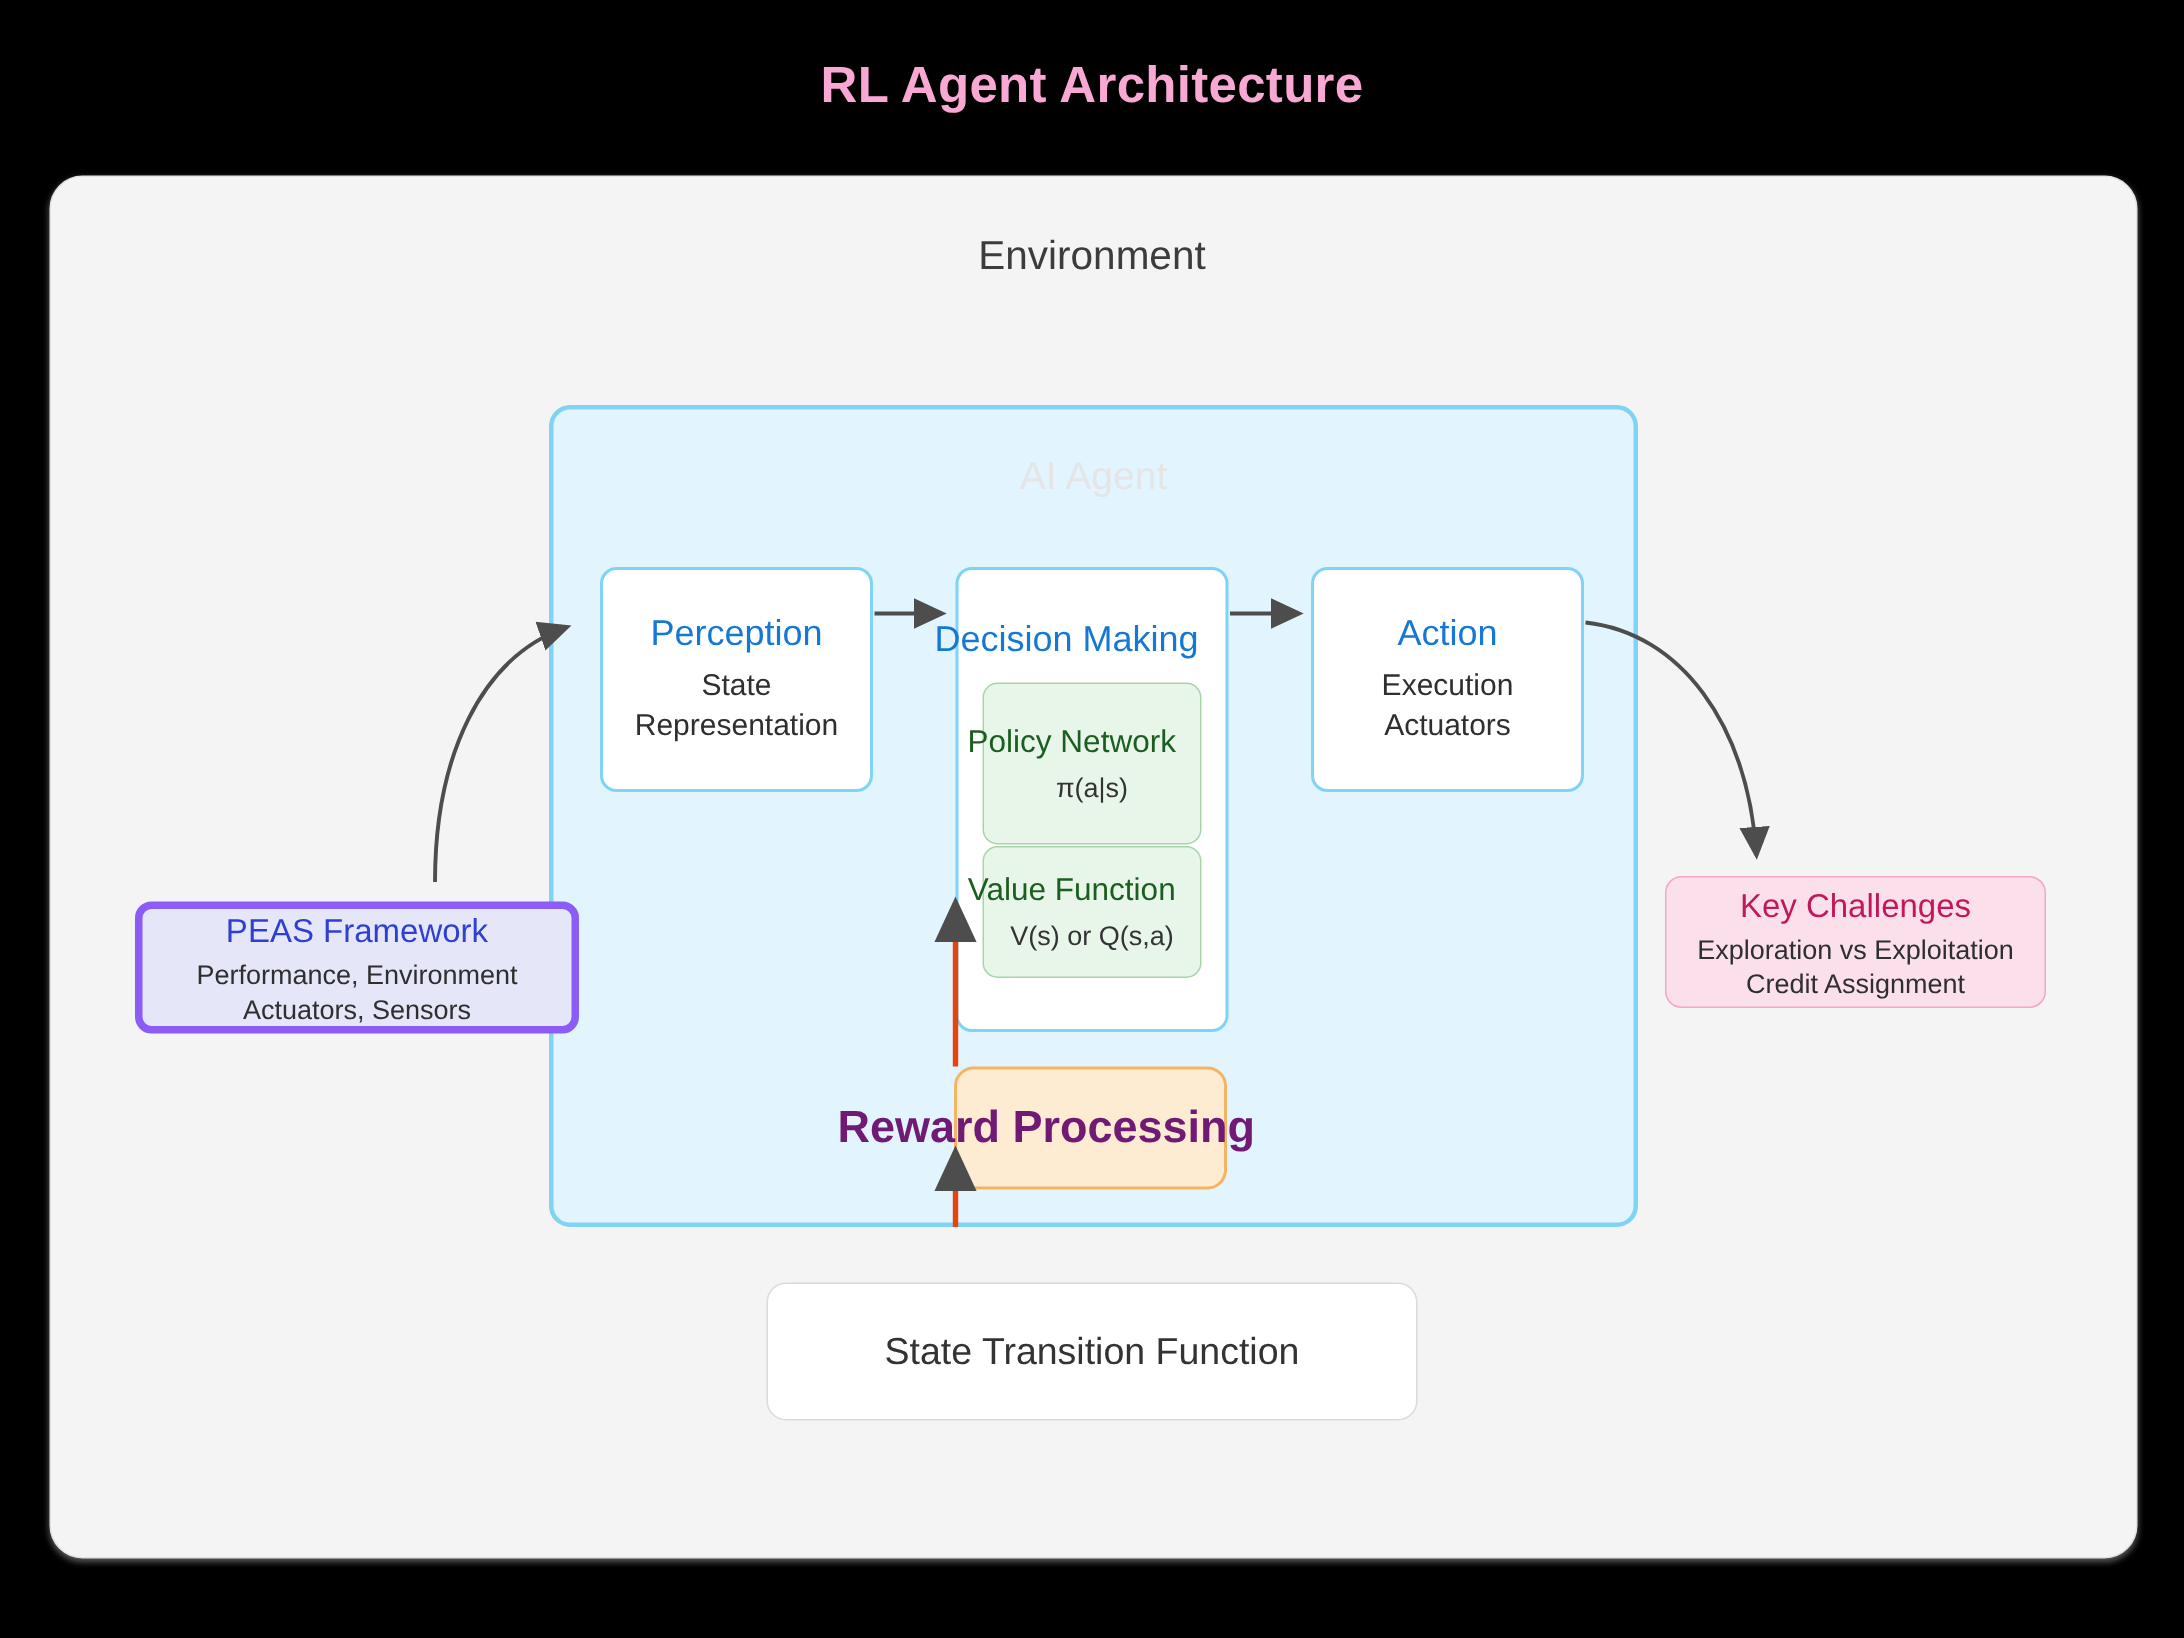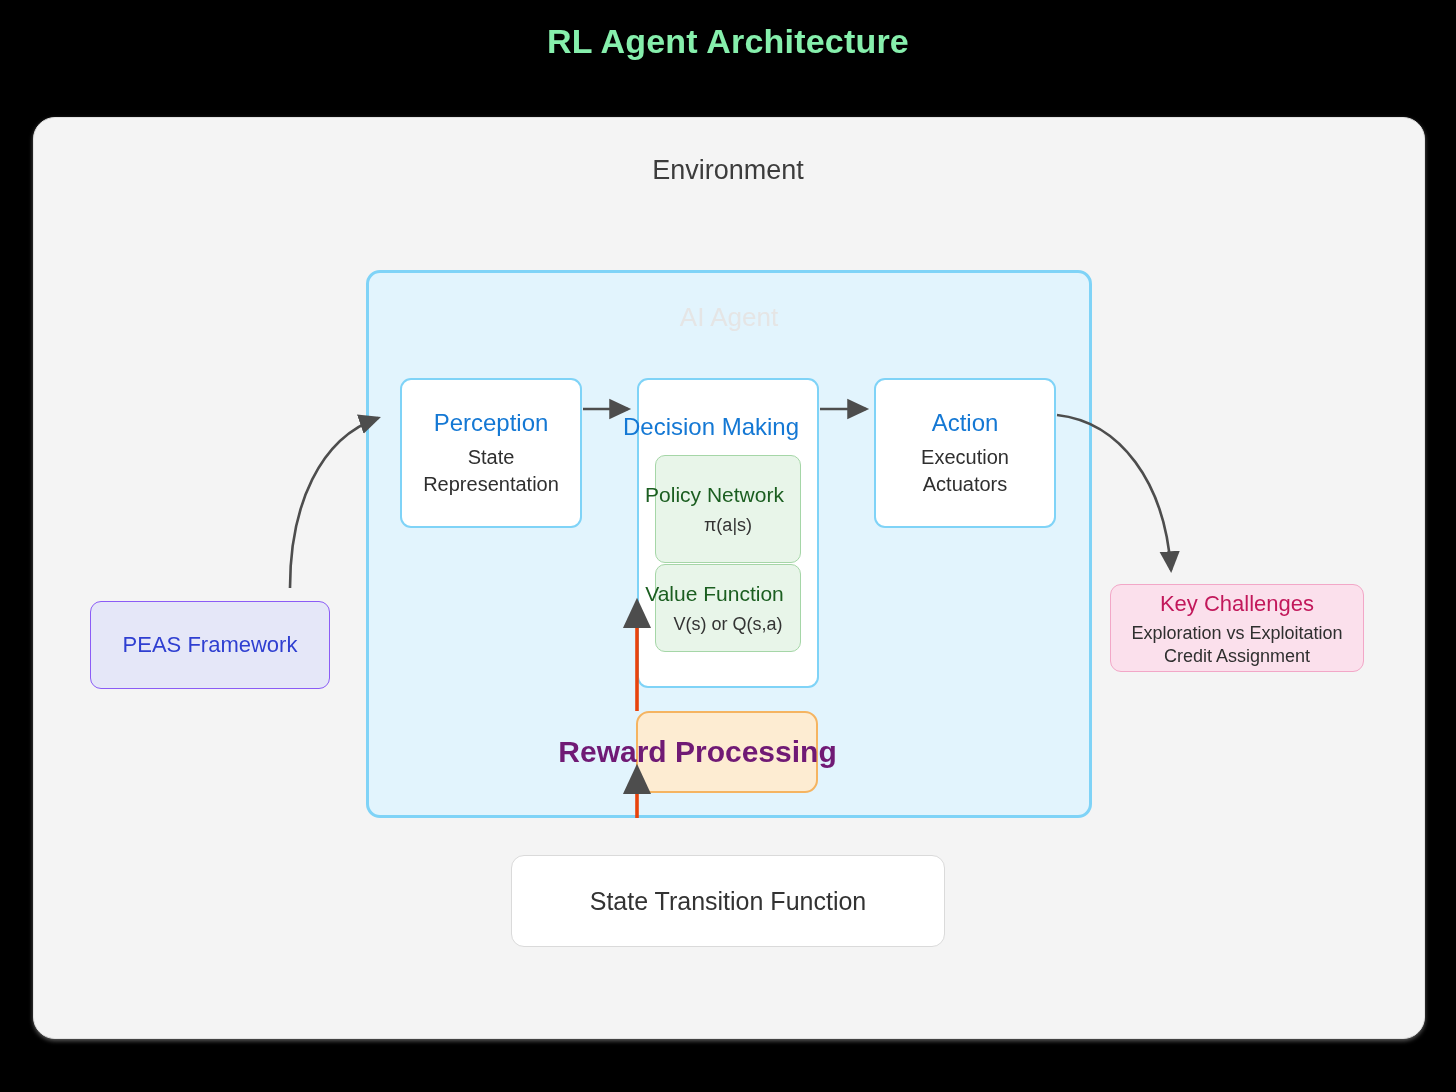--- a/index.html
+++ b/index.html
@@ -19,26 +19,26 @@
     position: absolute;
     left: 0; top: 0;
     width: 1456px;
     height: 1092px;
   }
 
   
   #diagram-title {
     position: absolute;
     left: 0;
-    top: 22px;
+    top: 38px;
     width: 1456px;
     text-align: center;
     font-size: 34px;
     font-weight: bold;
-    color: #86efac;
+    color: #f9a8d4;
     letter-spacing: 0.2px;
   }
 
   
   #environment-box {
     position: absolute;
     left: 33px;
     top: 117px;
     width: 1390px;
     height: 920px;
@@ -129,23 +129,23 @@
   }
   .node-green .n-title { color: #1b5e20; font-size: 21px; }
   .node-green .n-sub   { font-size: 18px; color: #333333; margin-top: 2px; }
 
   #policy-node { left: 655px; top: 455px; width: 146px; height: 108px; }
   #value-node  { left: 655px; top: 564px; width: 146px; height: 88px; }
   #policy-node .n-title, #value-node .n-title { width: 200px; margin-left: -27px; }
 
   
   #peas-node {
-    left: 90px; top: 601px; width: 240px; height: 88px;
+    left: 90px; top: 601px; width: 296px; height: 88px;
     background: #e5e7f8;
-    border: 1px solid #8b5cf6;
+    border: 5px solid #8b5cf6;
   }
   #peas-node .n-title { color: #2f3fd1; font-size: 22px; }
   #peas-node .n-sub { font-size: 18px; line-height: 23px; margin-top: 3px; }
 
   
   #challenges-node {
     left: 1110px; top: 584px; width: 254px; height: 88px;
     background: #fbe0ec;
     border: 1px solid #f2a7c7;
   }
@@ -218,20 +218,22 @@
   </div>
 
   <div class="node node-blue" id="action-node">
     <div class="n-title">Action</div>
     <div class="n-sub">Execution
 Actuators</div>
   </div>
 
   <div class="node" id="peas-node">
     <div class="n-title">PEAS Framework</div>
+    <div class="n-sub">Performance, Environment
+Actuators, Sensors</div>
   </div>
 
   <div class="node" id="challenges-node">
     <div class="n-title">Key Challenges</div>
     <div class="n-sub">Exploration vs Exploitation
 Credit Assignment</div>
   </div>
 
   <div class="node" id="reward-node">
     <div class="n-title">Reward Processing</div>

